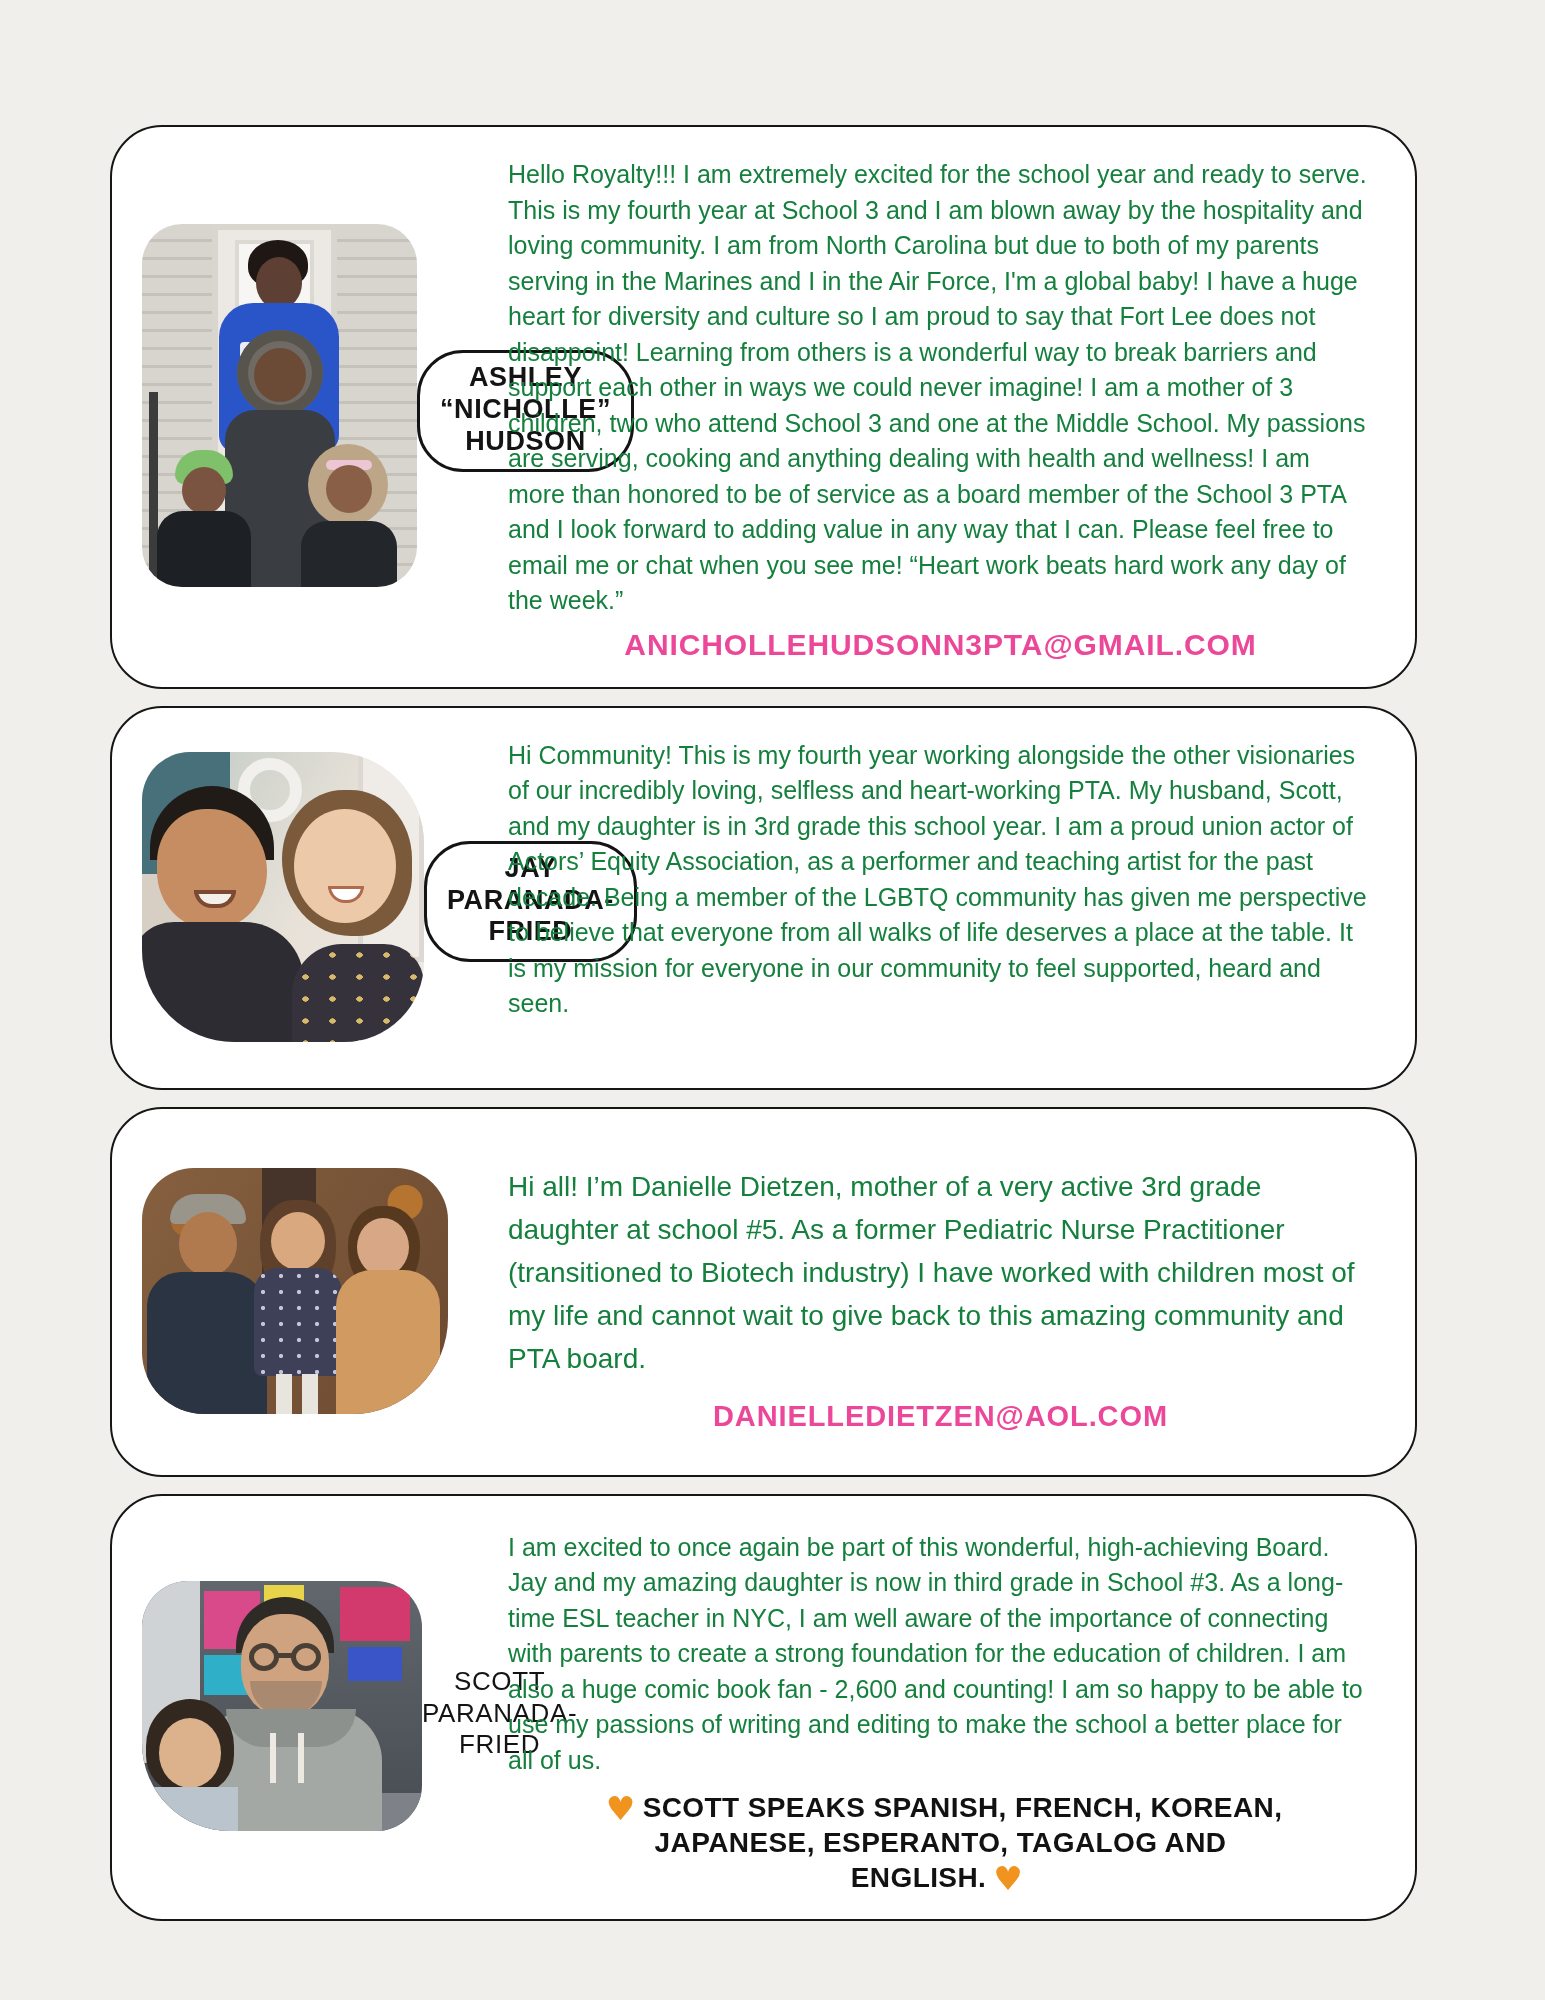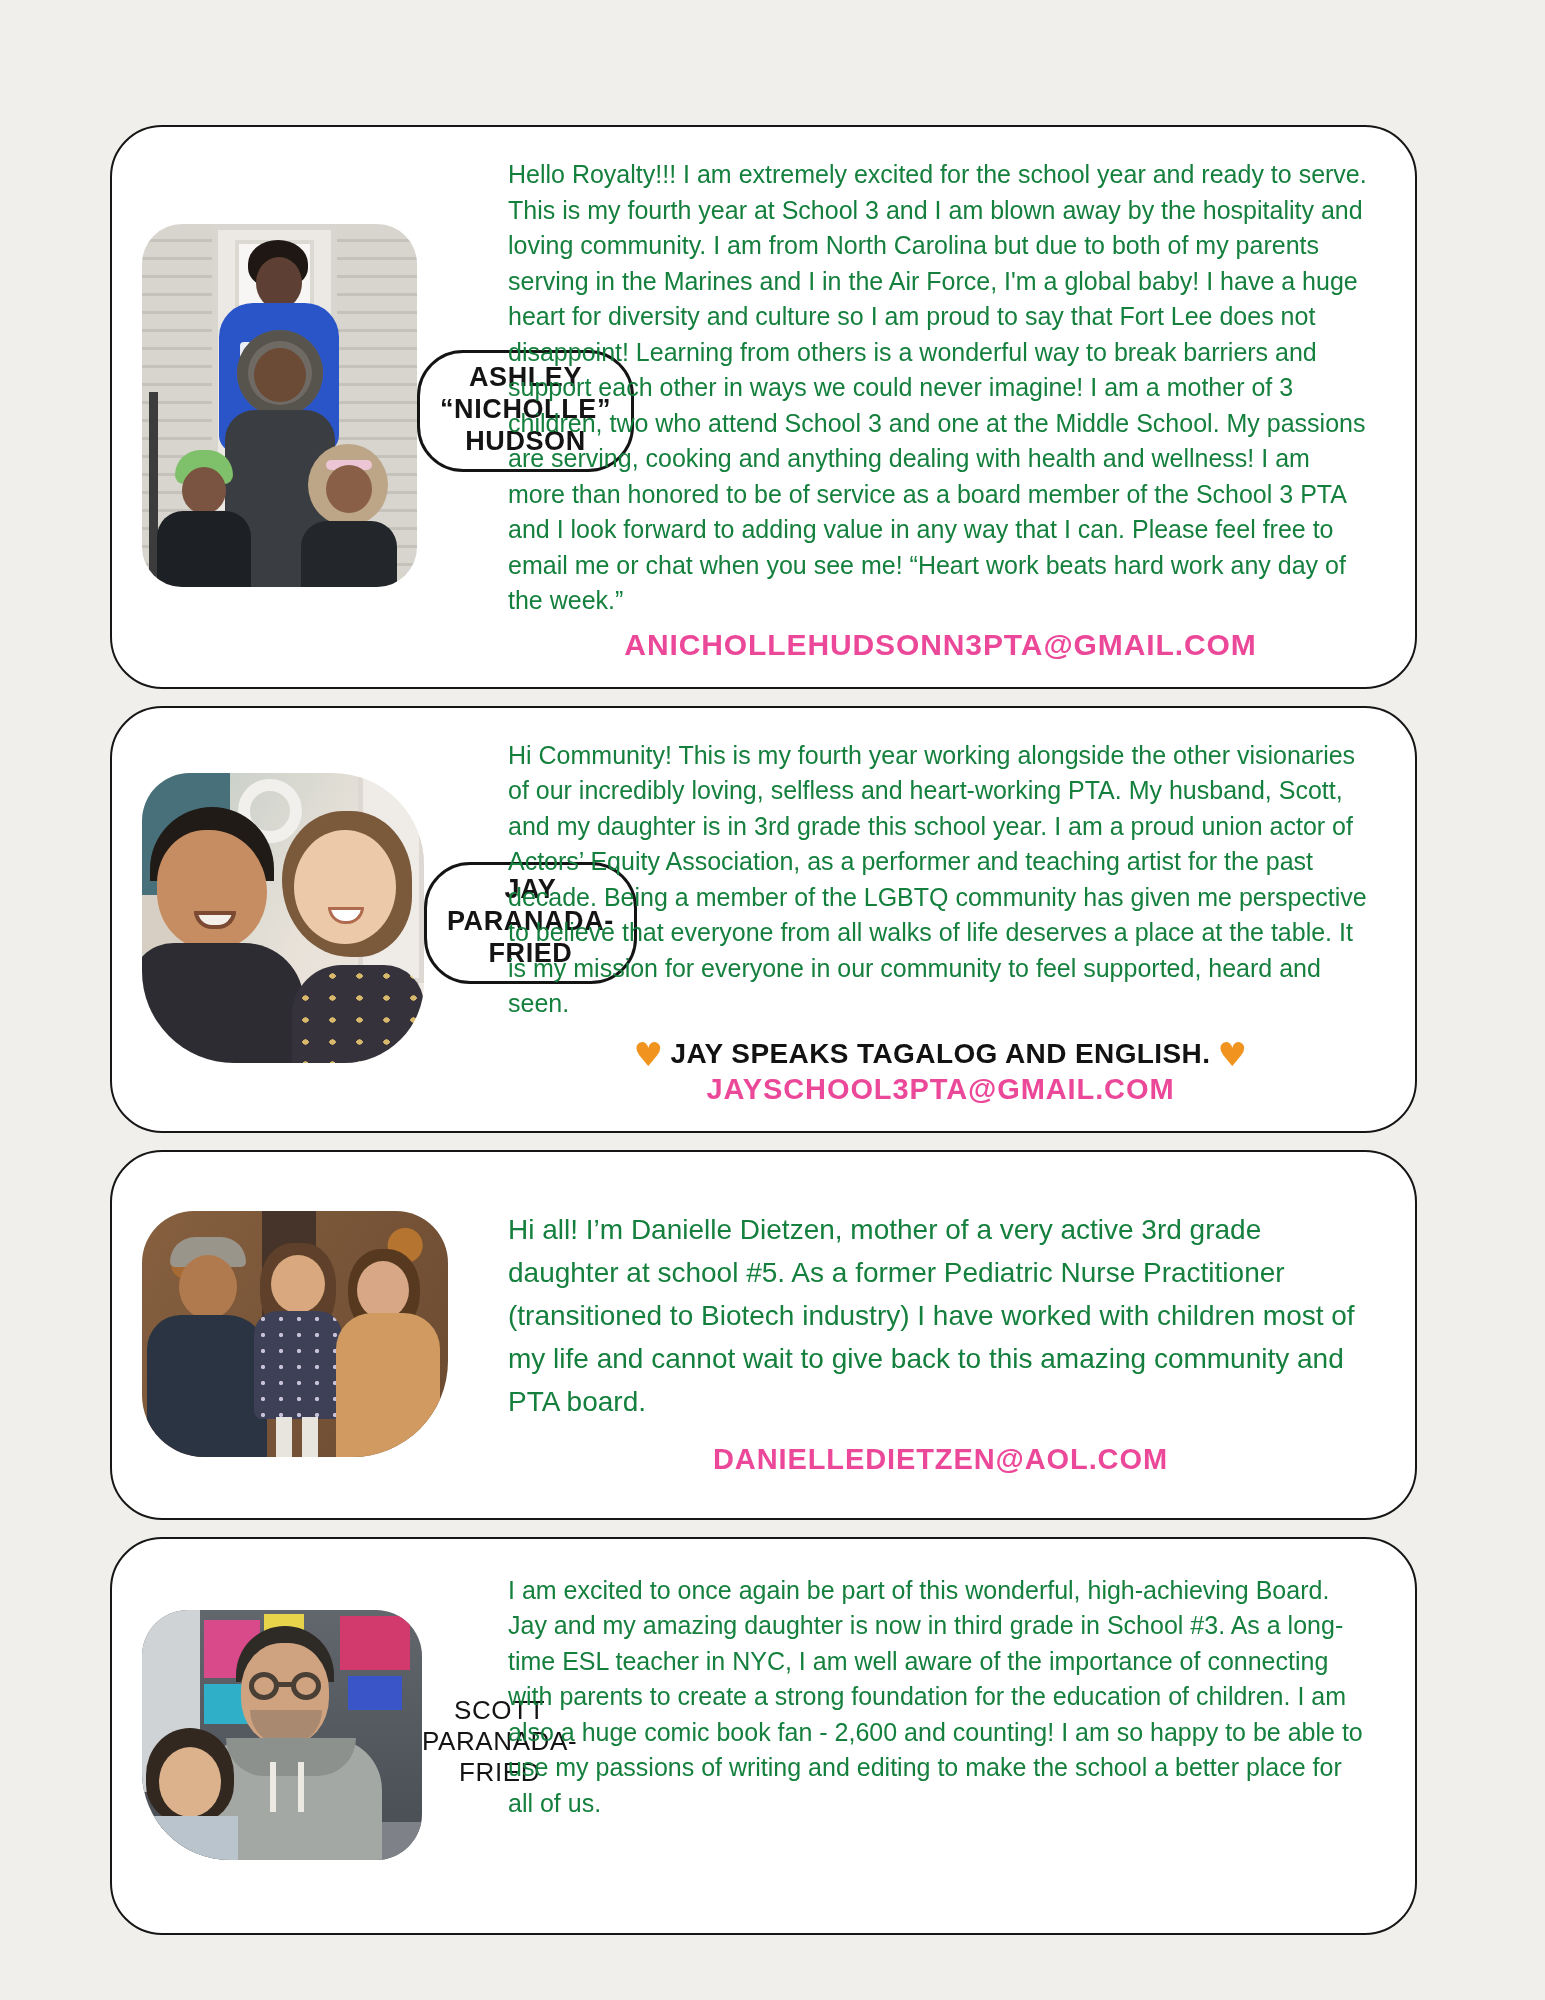--- a/index.html
+++ b/index.html
@@ -231,24 +231,20 @@
         <div class="ab p2-girl-smile"></div>
         <div class="ab p2-girl-body"></div>
       </div>
       <div class="name-pill">
         <span class="nl">JAY</span>
         <span class="nl">PARANADA-FRIED</span>
       </div>
     </div>
     <div class="card-right">
       <p class="bio">Hi Community! This is my fourth year working alongside the other visionaries of our incredibly loving, selfless and heart-working PTA. My husband, Scott, and my daughter is in 3rd grade this school year. I am a proud union actor of Actors’ Equity Association, as a performer and teaching artist for the past decade. Being a member of the LGBTQ community has given me perspective to believe that everyone from all walks of life deserves a place at the table. It is my mission for everyone in our community to feel supported, heard and seen.</p>
-      <div class="contact">
-        <div class="lang"><span class="heart">♥</span><span>JAY SPEAKS TAGALOG AND ENGLISH.</span><span class="heart">♥</span></div>
-        <div class="email">JAYSCHOOL3PTA@GMAIL.COM</div>
-      </div>
     </div>
   </section>
 
   <section class="card card3">
     <div class="card-left">
       <div class="photo photo-3">
         <div class="ab p3-trunk"></div>
         <div class="ab p3-cap"></div>
         <div class="ab p3-man-head"></div>
         <div class="ab p3-man-body"></div>
@@ -293,17 +289,18 @@
         <div class="ab p4-c-body"></div>
       </div>
       <div class="name-plain">
         <span class="nl">SCOTT</span>
         <span class="nl">PARANADA-FRIED</span>
       </div>
     </div>
     <div class="card-right">
       <p class="bio">I am excited to once again be part of this wonderful, high-achieving Board. Jay and my amazing daughter is now in third grade in School #3. As a long-time ESL teacher in NYC, I am well aware of the importance of connecting with parents to create a strong foundation for the education of children. I am also a huge comic book fan - 2,600 and counting! I am so happy to be able to use my passions of writing and editing to make the school a better place for all of us.</p>
       <div class="contact">
+        <div class="lang"><span class="heart">♥</span><span>SCOTT SPEAKS SPANISH, FRENCH, KOREAN, JAPANESE, ESPERANTO, TAGALOG AND ENGLISH.</span><span class="heart">♥</span></div>
       </div>
     </div>
   </section>
 
 </div>
 
 </body></html>

